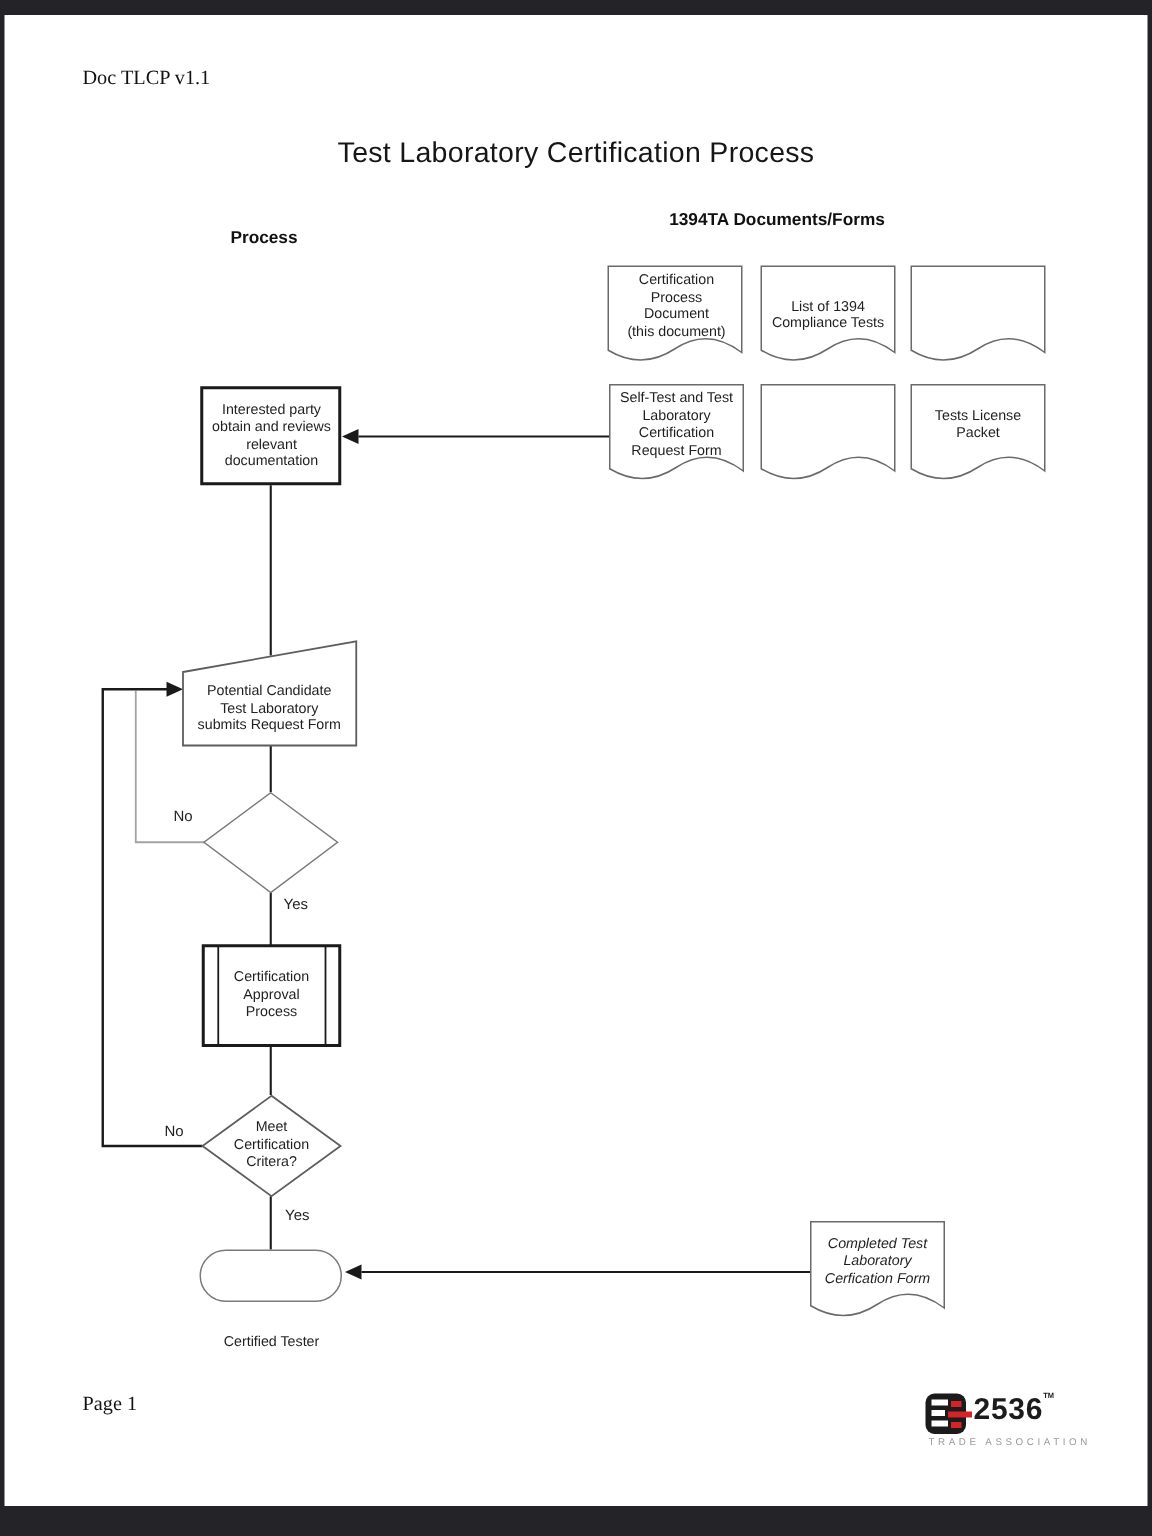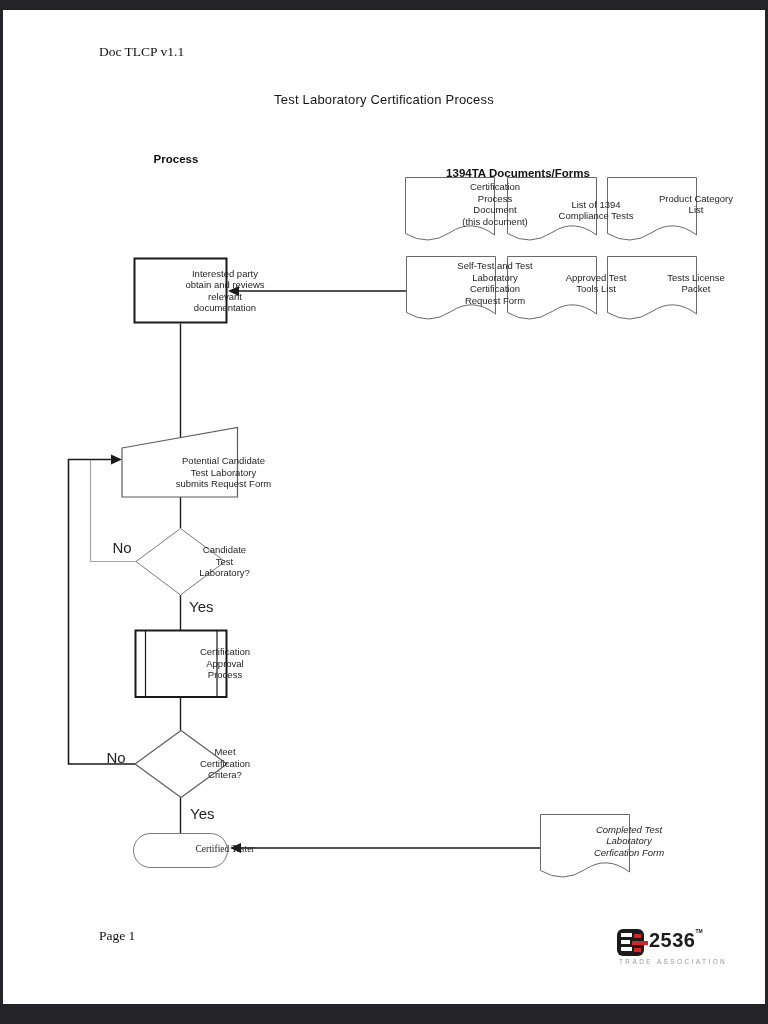--- a/index.html
+++ b/index.html
@@ -1,26 +1,26 @@
 <!DOCTYPE html>
 <html><head>
 <meta charset="utf-8">
 <style>
   html,body{margin:0;padding:0;}
   .screen{position:relative;width:768px;height:1024px;background:#232328;overflow:hidden;
           font-family:"Liberation Sans",sans-serif;}
   .sheet{position:absolute;left:3px;top:10px;width:762px;height:994px;background:#ffffff;}
   svg.overlay{position:absolute;left:0;top:0;z-index:2;}
   .lbl{position:absolute;z-index:3;display:flex;align-items:center;justify-content:center;
-       text-align:center;font-size:9.5px;line-height:11.5px;color:#1f1f1f;white-space:pre-line;margin-left:44px;}
+       text-align:center;font-size:9.5px;line-height:11.5px;color:#1f1f1f;white-space:pre-line;}
   .serif{font-family:"Liberation Serif",serif;font-size:13.5px;color:#111;}
   .title{position:absolute;left:0;top:92px;width:768px;text-align:center;z-index:3;
-         font-size:13px;color:#161616;letter-spacing:0.2px;}
+         font-size:19px;color:#161616;letter-spacing:0.2px;}
   .colhdr{position:absolute;z-index:3;text-align:center;font-weight:bold;font-size:11.5px;color:#111;}
-  .branch{position:absolute;z-index:3;font-size:15px;color:#1f1f1f;text-align:center;}
+  .branch{position:absolute;z-index:3;font-size:10px;color:#1f1f1f;text-align:center;}
   
   .logo{position:absolute;left:615px;top:927px;width:110px;height:42px;z-index:3;}
   .logo-mark{position:absolute;left:2px;top:2px;width:27px;height:27px;border-radius:6px;}
   .lbar{position:absolute;height:4px;}
   .logo-brand{position:absolute;left:34px;top:1px;font-weight:bold;font-size:20px;
               letter-spacing:0.5px;color:#1c1c1c;}
   .logo-tm{font-size:5px;font-weight:bold;vertical-align:14px;letter-spacing:0;color:#1c1c1c;}
   .logo-sub{position:absolute;left:4px;top:31px;font-size:6.5px;letter-spacing:2.4px;color:#9a9a9a;white-space:nowrap;}
 </style>
 </head>
@@ -71,59 +71,52 @@
     <path d="M181,730.5 L227,764 L181,797.5 L135,764 Z" fill="#ffffff" stroke="#5d5d5d" stroke-width="1.2"></path>
 
     <rect x="133.5" y="833.5" width="94" height="34" rx="17" fill="#ffffff" stroke="#7a7a7a" stroke-width="1"></rect>
   </svg>
 
   <div class="lbl serif" style="left:55px;top:46px;width:130px;justify-content:flex-start;text-align:left;">Doc TLCP v1.1</div>
 
   <div class="title">Test Laboratory Certification Process</div>
 
   <div class="colhdr" style="left:126px;top:153px;width:100px;">Process</div>
-  <div class="colhdr" style="left:406px;top:167px;width:224px;">1394TA Documents/Forms</div>
+  <div class="colhdr" style="left:406px;top:141px;width:224px;">1394TA Documents/Forms</div>
 
   <div class="lbl" style="left:406px;top:178px;width:90px;height:52px;">Certification
 Process
 Document
 (this document)</div>
   <div class="lbl" style="left:508px;top:184px;width:88px;height:52px;">List of 1394
 Compliance Tests</div>
-  <div class="lbl" style="left:608px;top:178px;width:88px;height:52px;">Product Category
-List</div>
   <div class="lbl" style="left:407px;top:257px;width:88px;height:52px;">Self-Test and Test
 Laboratory
 Certification
 Request Form</div>
-  <div class="lbl" style="left:508px;top:257px;width:88px;height:52px;">Approved Test
-Tools List</div>
   <div class="lbl" style="left:608px;top:257px;width:88px;height:52px;">Tests License
 Packet</div>
   <div class="lbl" style="left:541px;top:815px;width:88px;height:52px;font-style:italic;">Completed Test
 Laboratory
 Cerfication Form</div>
 
   <div class="lbl" style="left:136px;top:260px;width:90px;height:61px;">Interested party
 obtain and reviews
 relevant
 documentation</div>
   <div class="lbl" style="left:123px;top:448px;width:113px;height:49px;">Potential Candidate
 Test Laboratory
 submits Request Form</div>
-  <div class="lbl" style="left:137px;top:530px;width:87px;height:63px;">Candidate
-Test
-Laboratory?</div>
   <div class="lbl" style="left:147px;top:632px;width:68px;height:63px;">Certification
 Approval
 Process</div>
   <div class="lbl" style="left:137px;top:732px;width:88px;height:63px;">Meet
 Certification
 Critera?</div>
-  <div class="lbl" style="left:134px;top:833px;width:94px;height:34px;font-family:Liberation Serif, serif;">Certified Tester</div>
+  <div class="lbl" style="left:134px;top:878px;width:94px;height:34px;">Certified Tester</div>
 
   <div class="branch" style="left:106px;top:539px;width:32px;">No</div>
   <div class="branch" style="left:189px;top:598px;width:34px;text-align:left;">Yes</div>
   <div class="branch" style="left:100px;top:749px;width:32px;">No</div>
   <div class="branch" style="left:190px;top:805px;width:34px;text-align:left;">Yes</div>
 
   <div class="lbl serif" style="left:55px;top:930px;width:100px;justify-content:flex-start;text-align:right;">Page 1</div>
 
   <div class="logo">
     <div class="logo-mark" style="background: rgb(27, 27, 27);">

